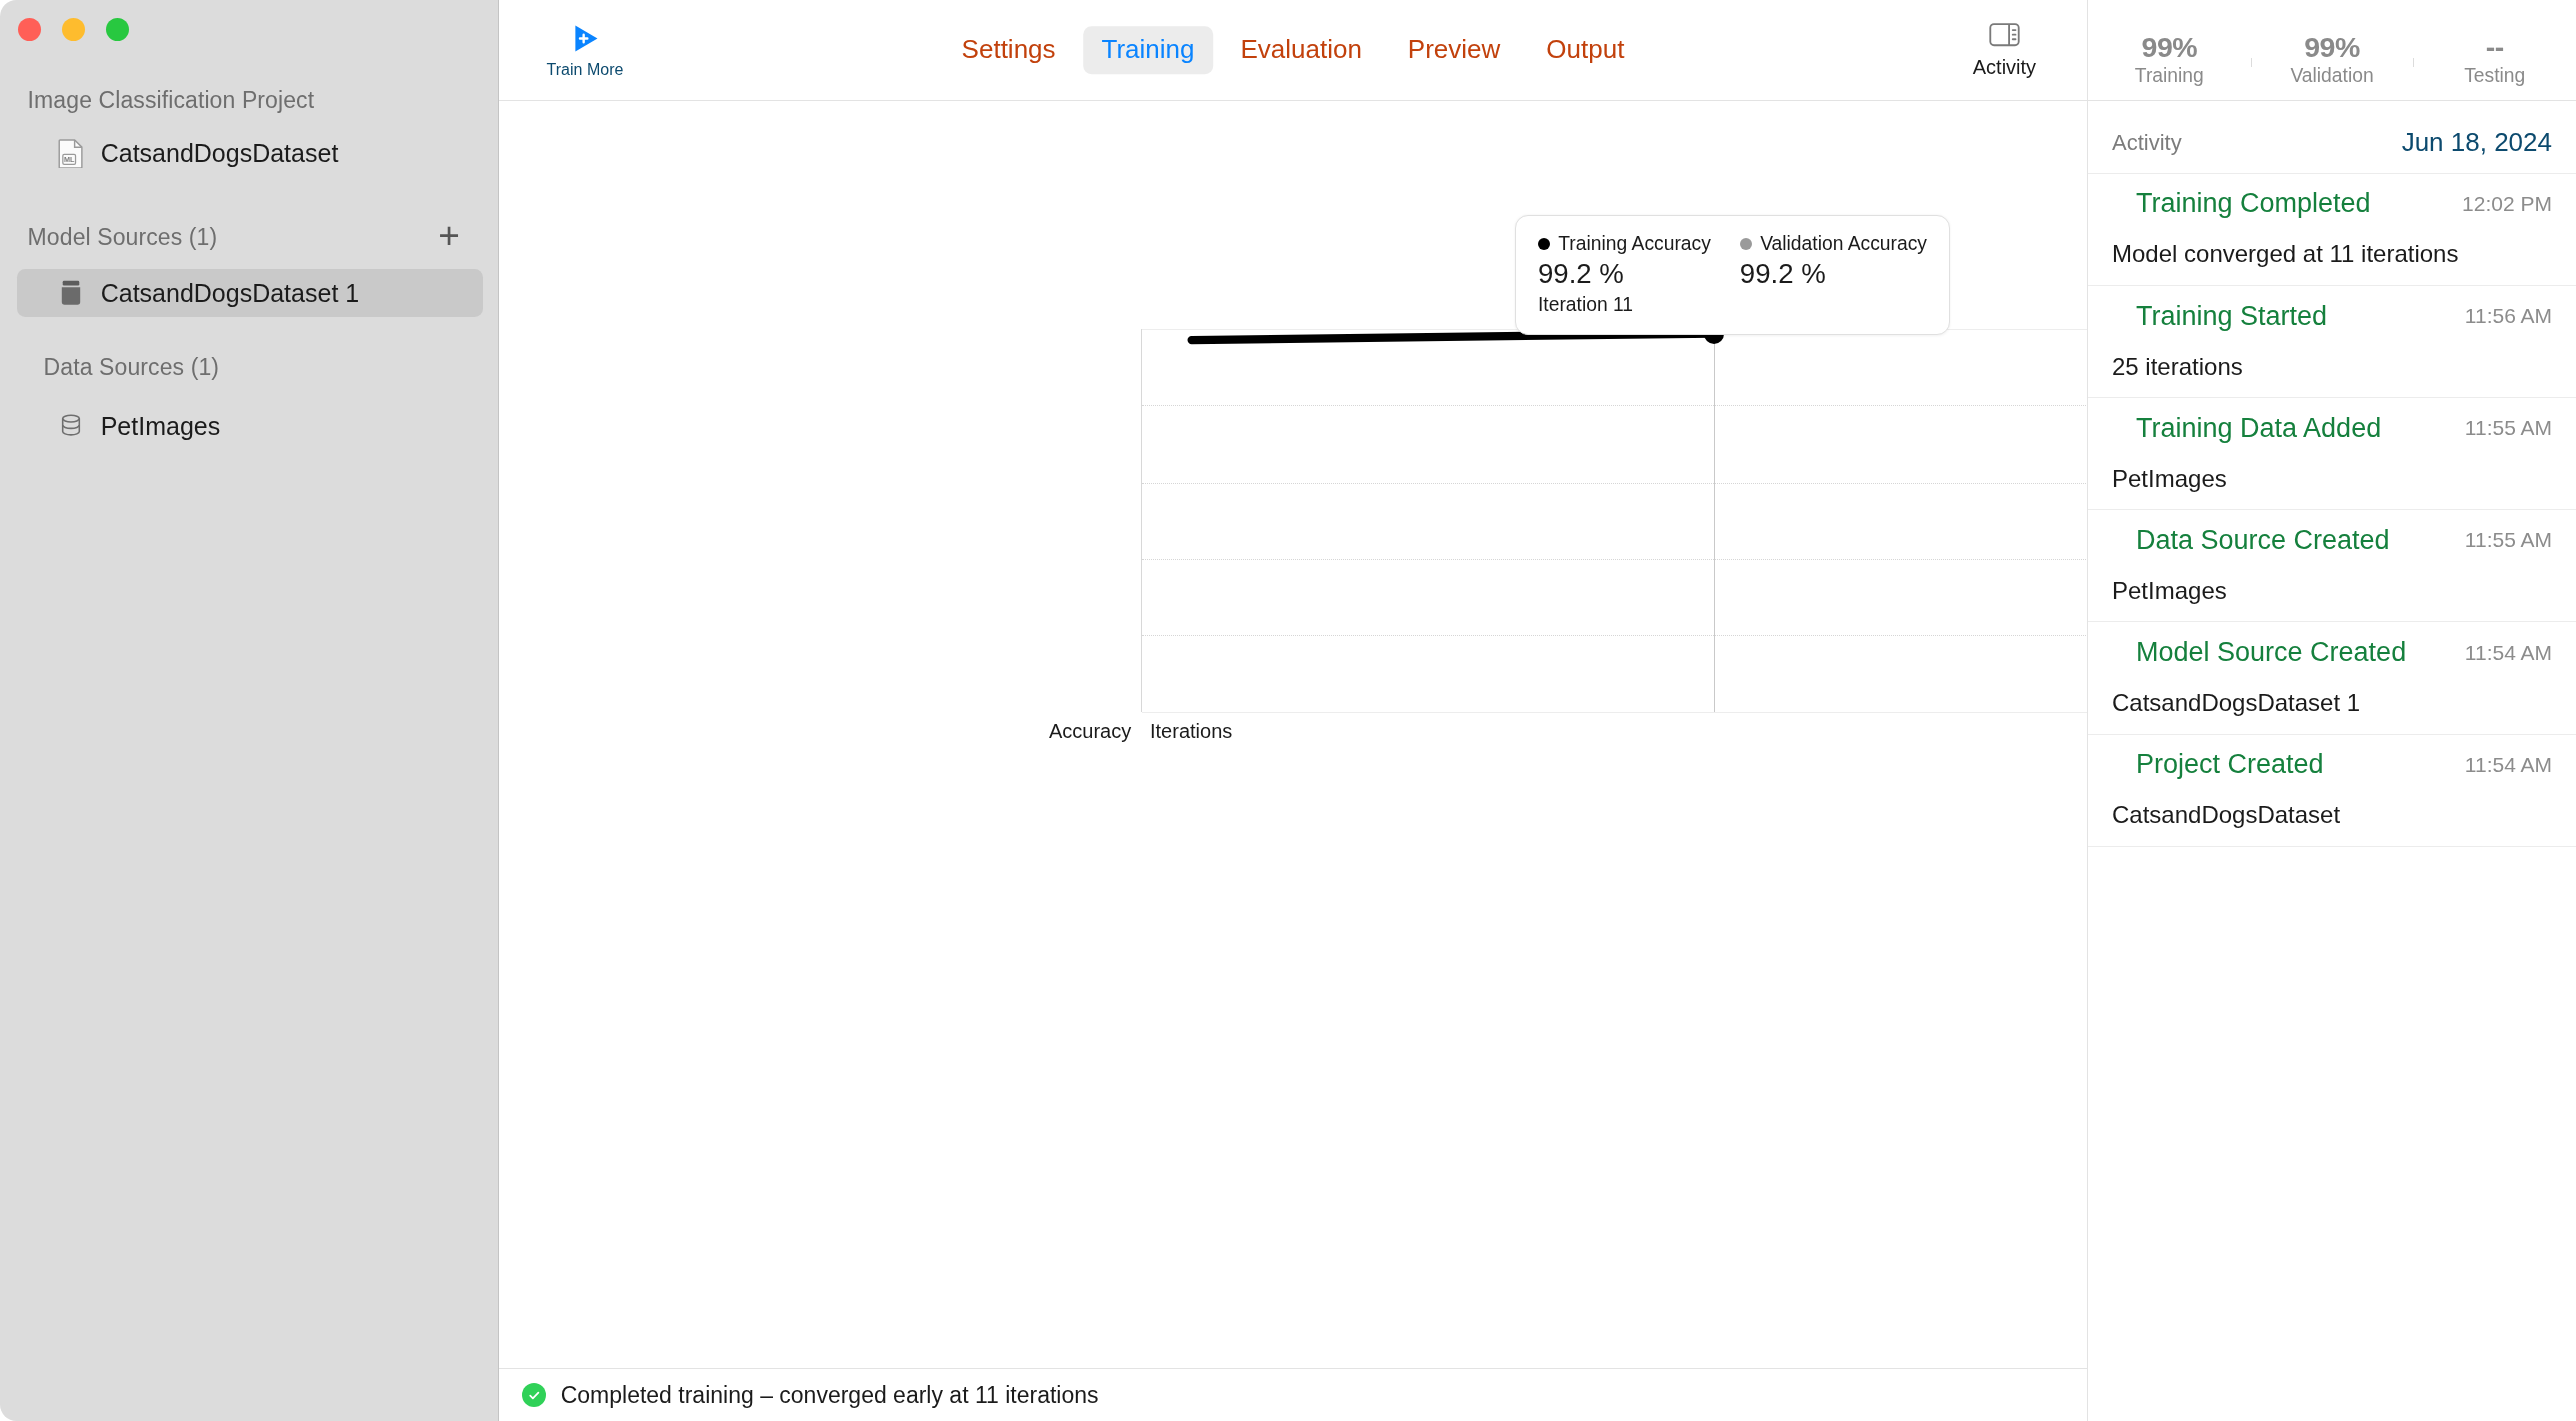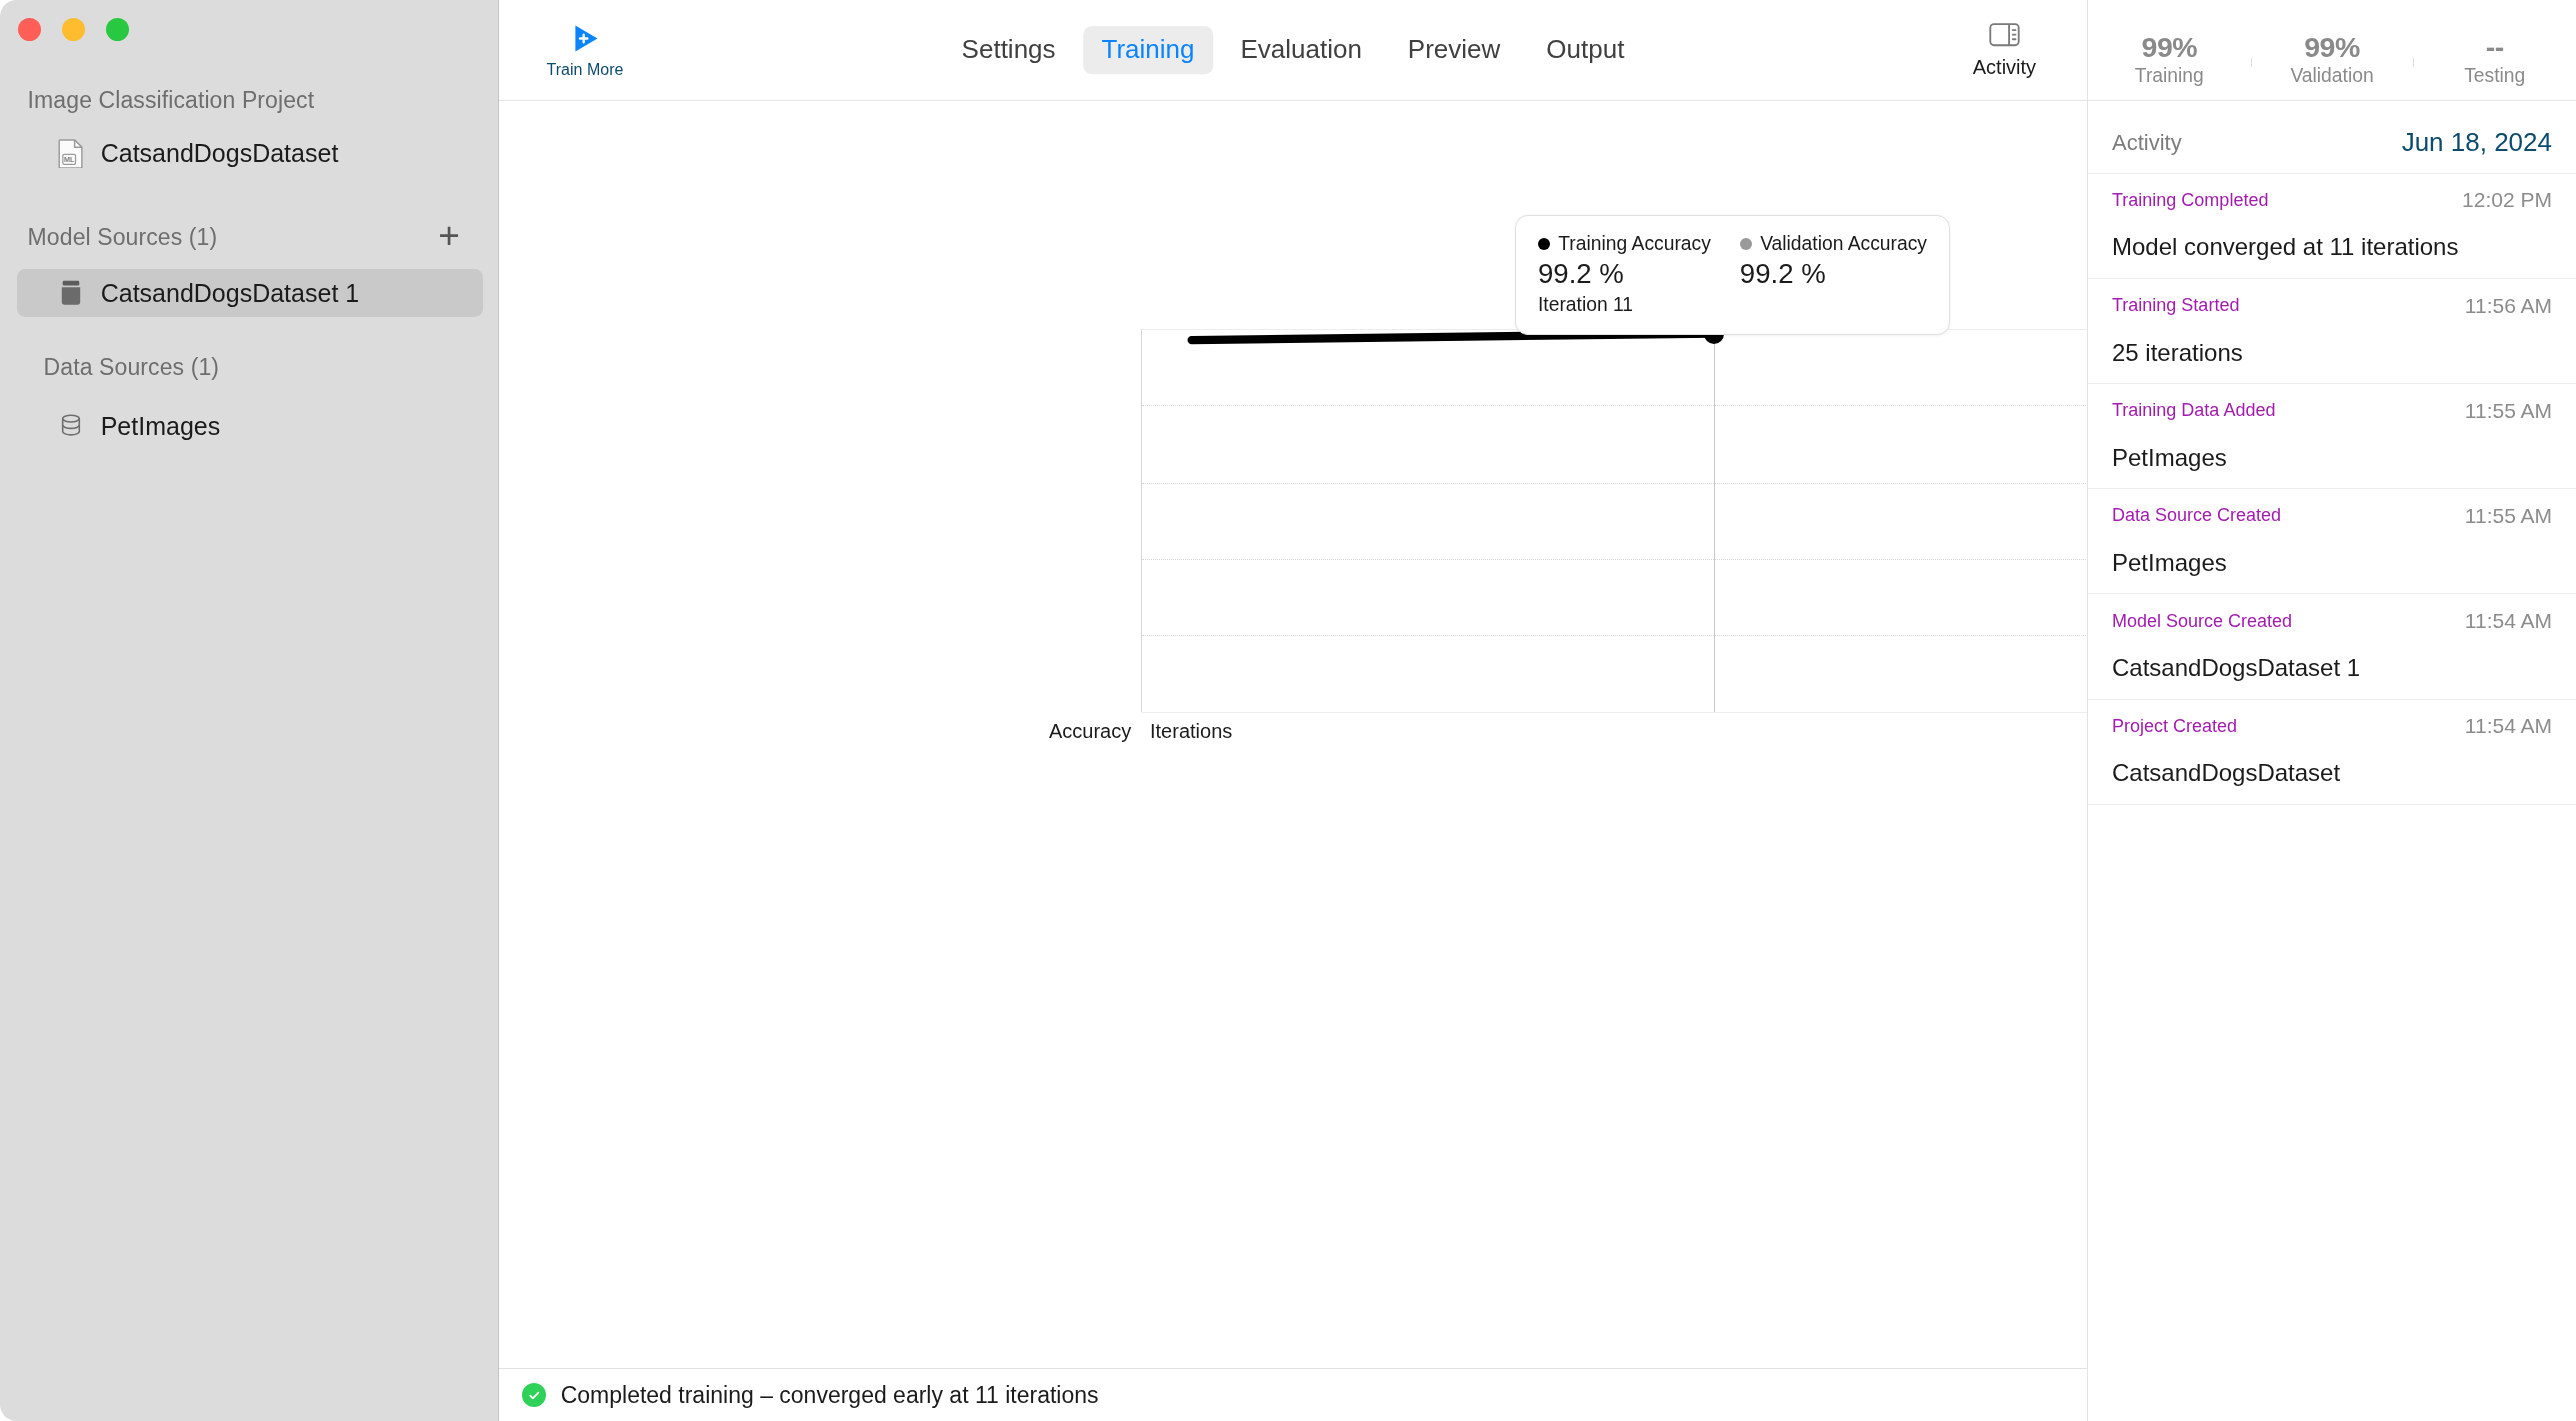--- a/index.html
+++ b/index.html
@@ -90,21 +90,21 @@
   }
   .tool-btn .lbl { font-size: 16px; color: #0c4a6e; }
   .tabs {
     position: absolute;
     left: 50%; top: 50%;
     transform: translate(-50%, -50%);
     display: flex; align-items: center; gap: 9.2px;
   }
   .tab {
     font-size: 26px;
-    color: #404040;
+    color: #c2410c;
     padding: 8.3px 18.4px;
     border-radius: 8.3px;
     white-space: nowrap;
   }
   .tab.active { background: #ececec; color: #0a84ff; }
   .activity-btn {
     position: absolute;
     right: 27.6px; top: 50%;
     transform: translateY(-50%);
     display: flex; flex-direction: column;
@@ -220,21 +220,21 @@
   .activity-head {
     display: flex; align-items: center;
     justify-content: space-between;
     padding: 26px 24px 14.7px 24px;
     border-bottom: 0.9px solid #ececec;
   }
   .activity-head .t { font-size: 22px; color: #7c7c7c; }
   .activity-head .d { font-size: 26px; color: #0c4a6e; }
   .act-item { padding: 14.7px 24px 16.5px 24px; border-bottom: 0.9px solid #ececec; }
   .act-top { display:flex; align-items:center; justify-content: space-between; }
-  .act-label { font-size: 18px; color: #a21caf; }
+  .act-label { font-size: 27px; color: #15803d; margin-left: 24px; }
   .act-time { font-size: 21px; color: #8c8c8c; }
   .act-detail { font-size: 24px; color: #1b1b1b; margin-top: 21px; }
 </style>
 </head>
 <body>
 
 <div class="window">
 
   <div class="sidebar">
     <div class="traffic">

